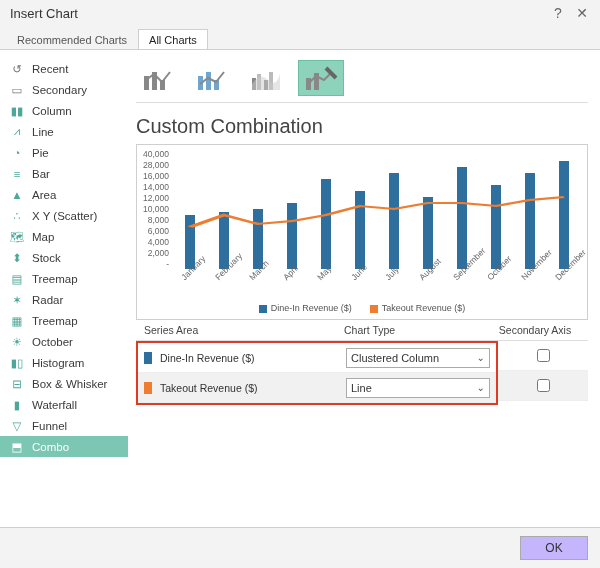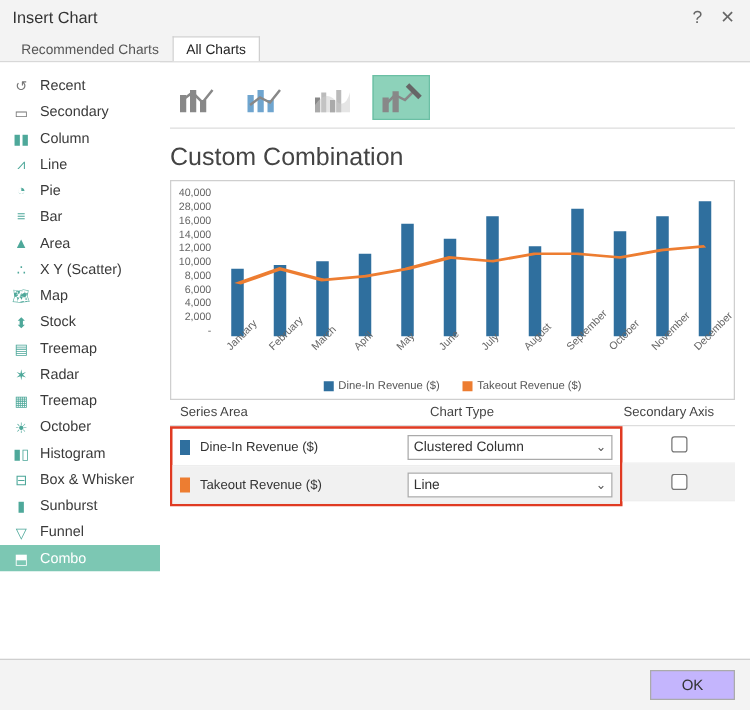--- a/index.html
+++ b/index.html
@@ -35,21 +35,21 @@
   svg.line { position:absolute; left:0; top:0; width:100%; height:120px; }
   .legend { display:flex; justify-content:center; gap:18px; margin-top:34px; font-size:9px; color:#555; }
   .leg-sq { display:inline-block; width:8px; height:8px; margin-right:4px; vertical-align:middle;}
   .instr { font-size:11px; margin:8px 0 2px; color:#444; }
   .series-hdr { display:flex; padding:4px 8px; font-size:10.5px; color:#444; border-bottom:1px solid #ddd; }
   .redbox { border:2px solid #e03a22; display:flex; flex-direction:column; }
   .srow { display:flex; align-items:center; padding:2px 6px; height:30px; border-bottom:1px solid #eee; }
   .srow:nth-child(2){ background:#f1f1f1; }
   .swatch { width:8px; height:12px; margin-right:8px; }
   .sname { flex:1; font-size:10.5px; }
-  .dropdown { width:164px; height:20px; font-size:11px; border:1px solid #aaa; background:#fff; display:flex; align-items:center; padding:0 4px; justify-content:space-between; }
+  .dropdown { width:144px; height:20px; font-size:11px; border:1px solid #aaa; background:#fff; display:flex; align-items:center; padding:0 4px; justify-content:space-between; }
   .dropdown .arr { font-size:10px; color:#555; }
   .sec-col { width:90px; display:flex; flex-direction:column; }
   .sec-cell{ height:30px; display:flex; align-items:center; justify-content:center; border-bottom:1px solid #eee; }
   .sec-cell:last-child{ background:#f1f1f1; }
   input[type=checkbox]{ width:13px; height:13px; }
   .series-table { display:flex; }
   .series-left{ flex:1; }
   .buttons { display:flex; justify-content:flex-end; gap:10px; padding:8px 12px; background:#f3f3f3; border-top:1px solid #cfcfcf; }
   .btn { min-width:68px; height:24px; border:1px solid #aaa; background:#c4b5fd; font-size:12px; display:flex; align-items:center; justify-content:center; }
 </style>
@@ -128,21 +128,21 @@
         <div class="sbitem">
           <span class="ico">▮▯</span>
           <span>Histogram</span>
         </div>
         <div class="sbitem">
           <span class="ico">⊟</span>
           <span>Box &amp; Whisker</span>
         </div>
         <div class="sbitem">
           <span class="ico">▮</span>
-          <span>Sunburst</span>
+          <span>Waterfall</span>
         </div>
         <div class="sbitem">
           <span class="ico">▽</span>
           <span>Funnel</span>
         </div>
         <div class="sbitem sel">
           <span class="ico">⬒</span>
           <span>Combo</span>
         </div>
       </div>

